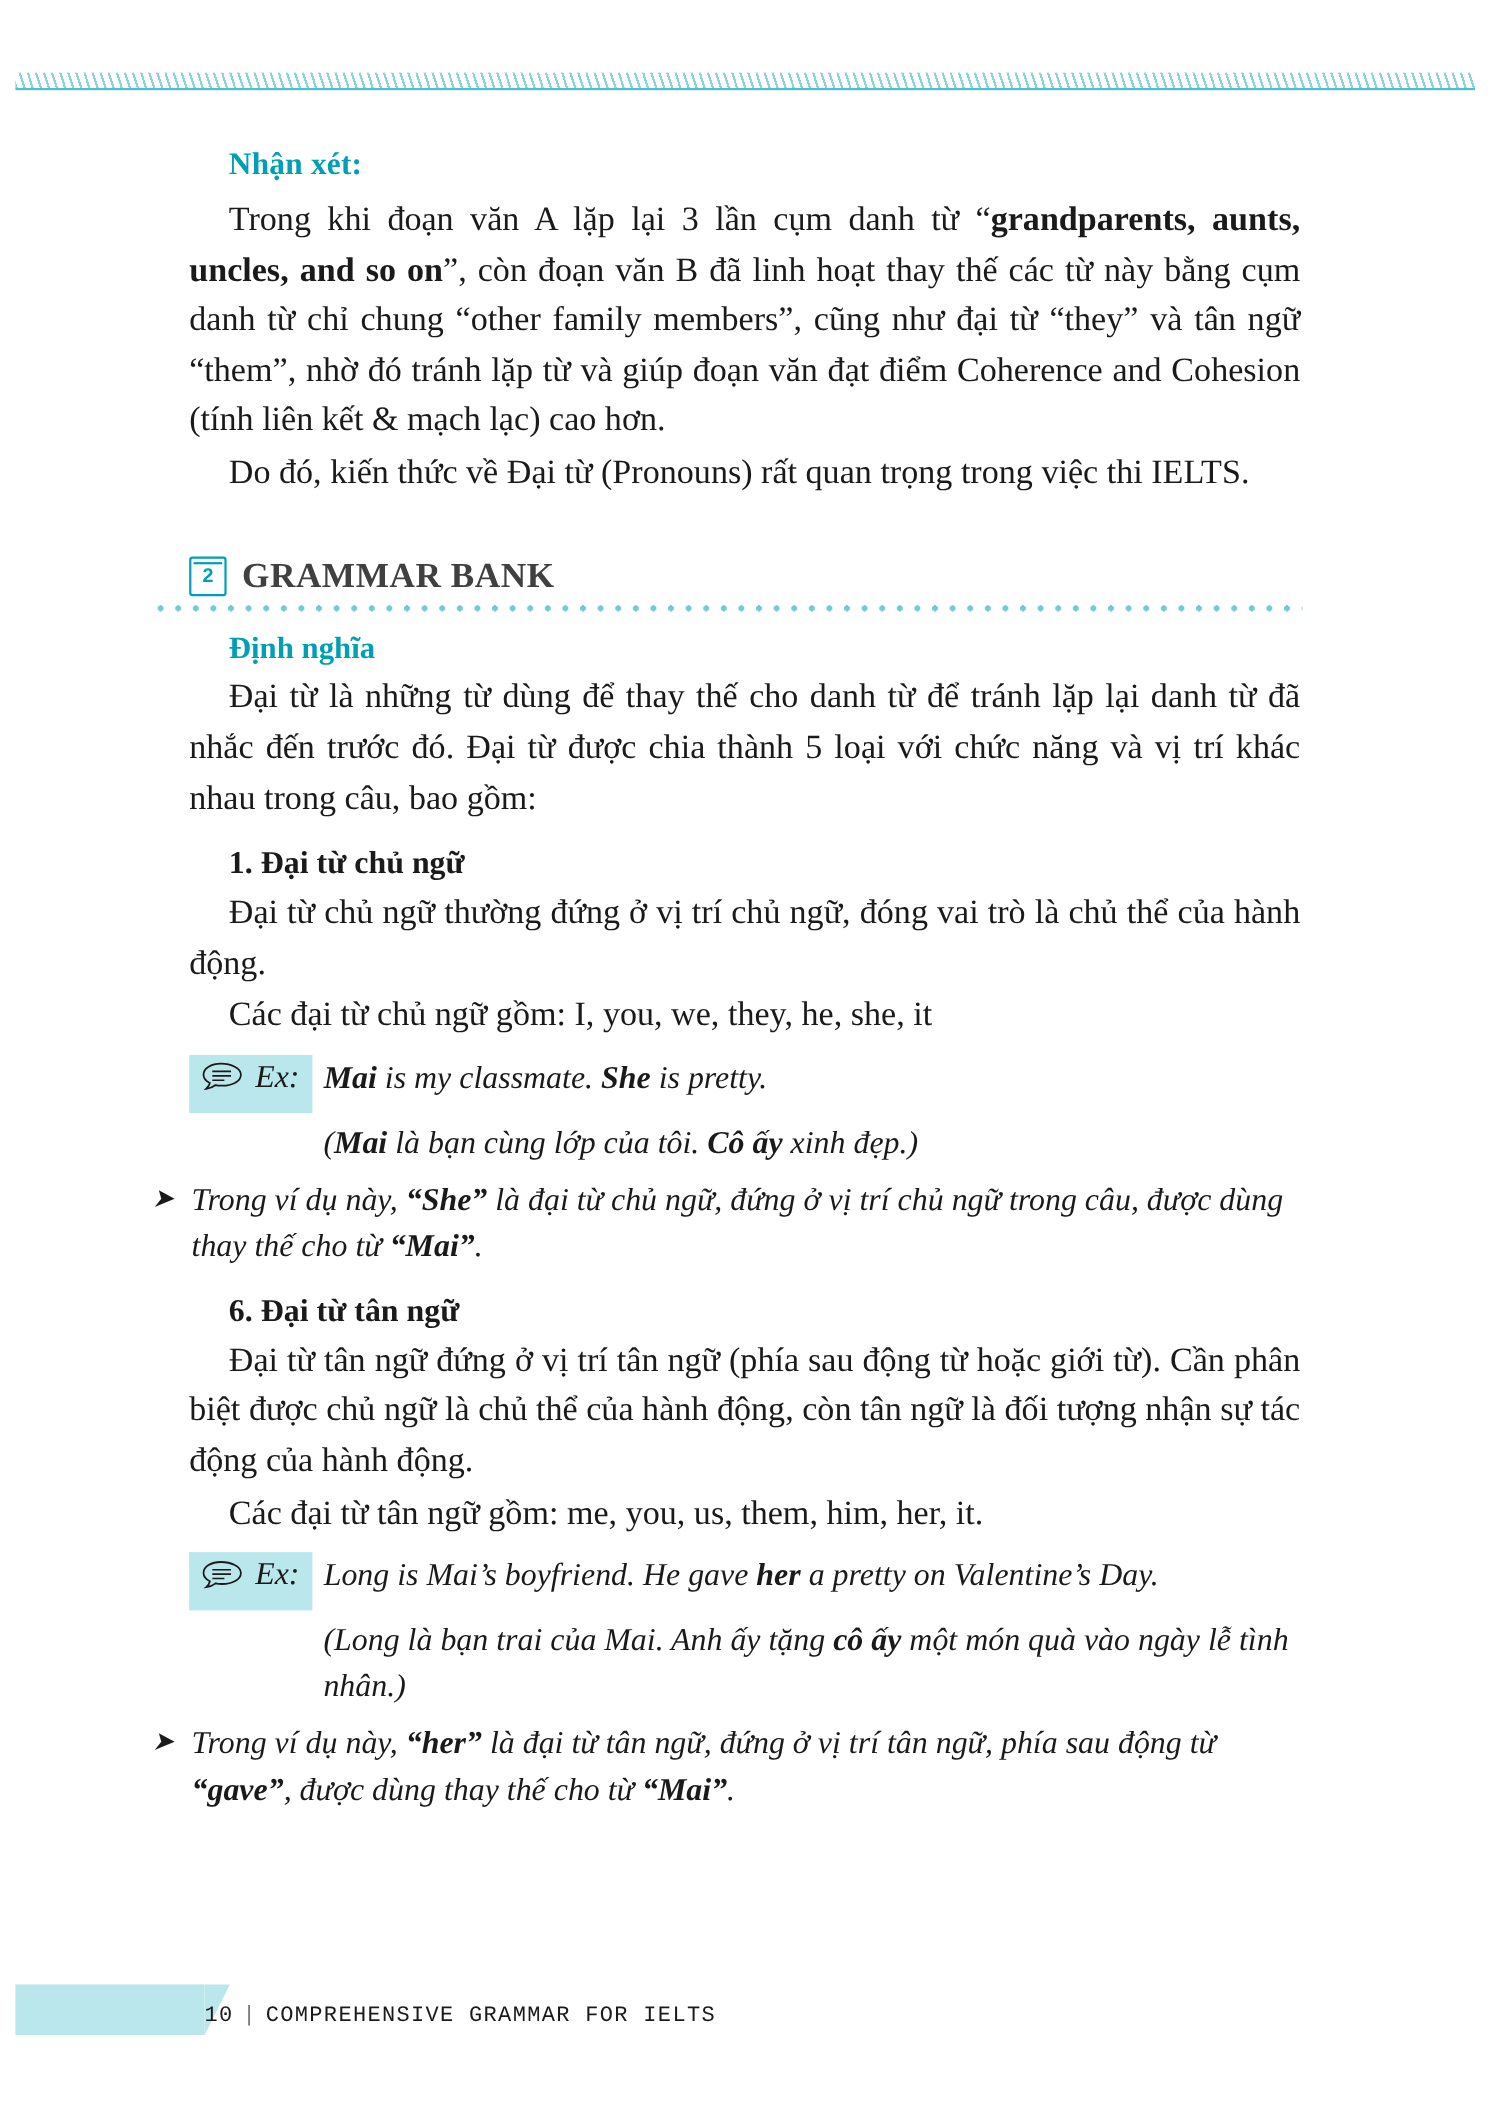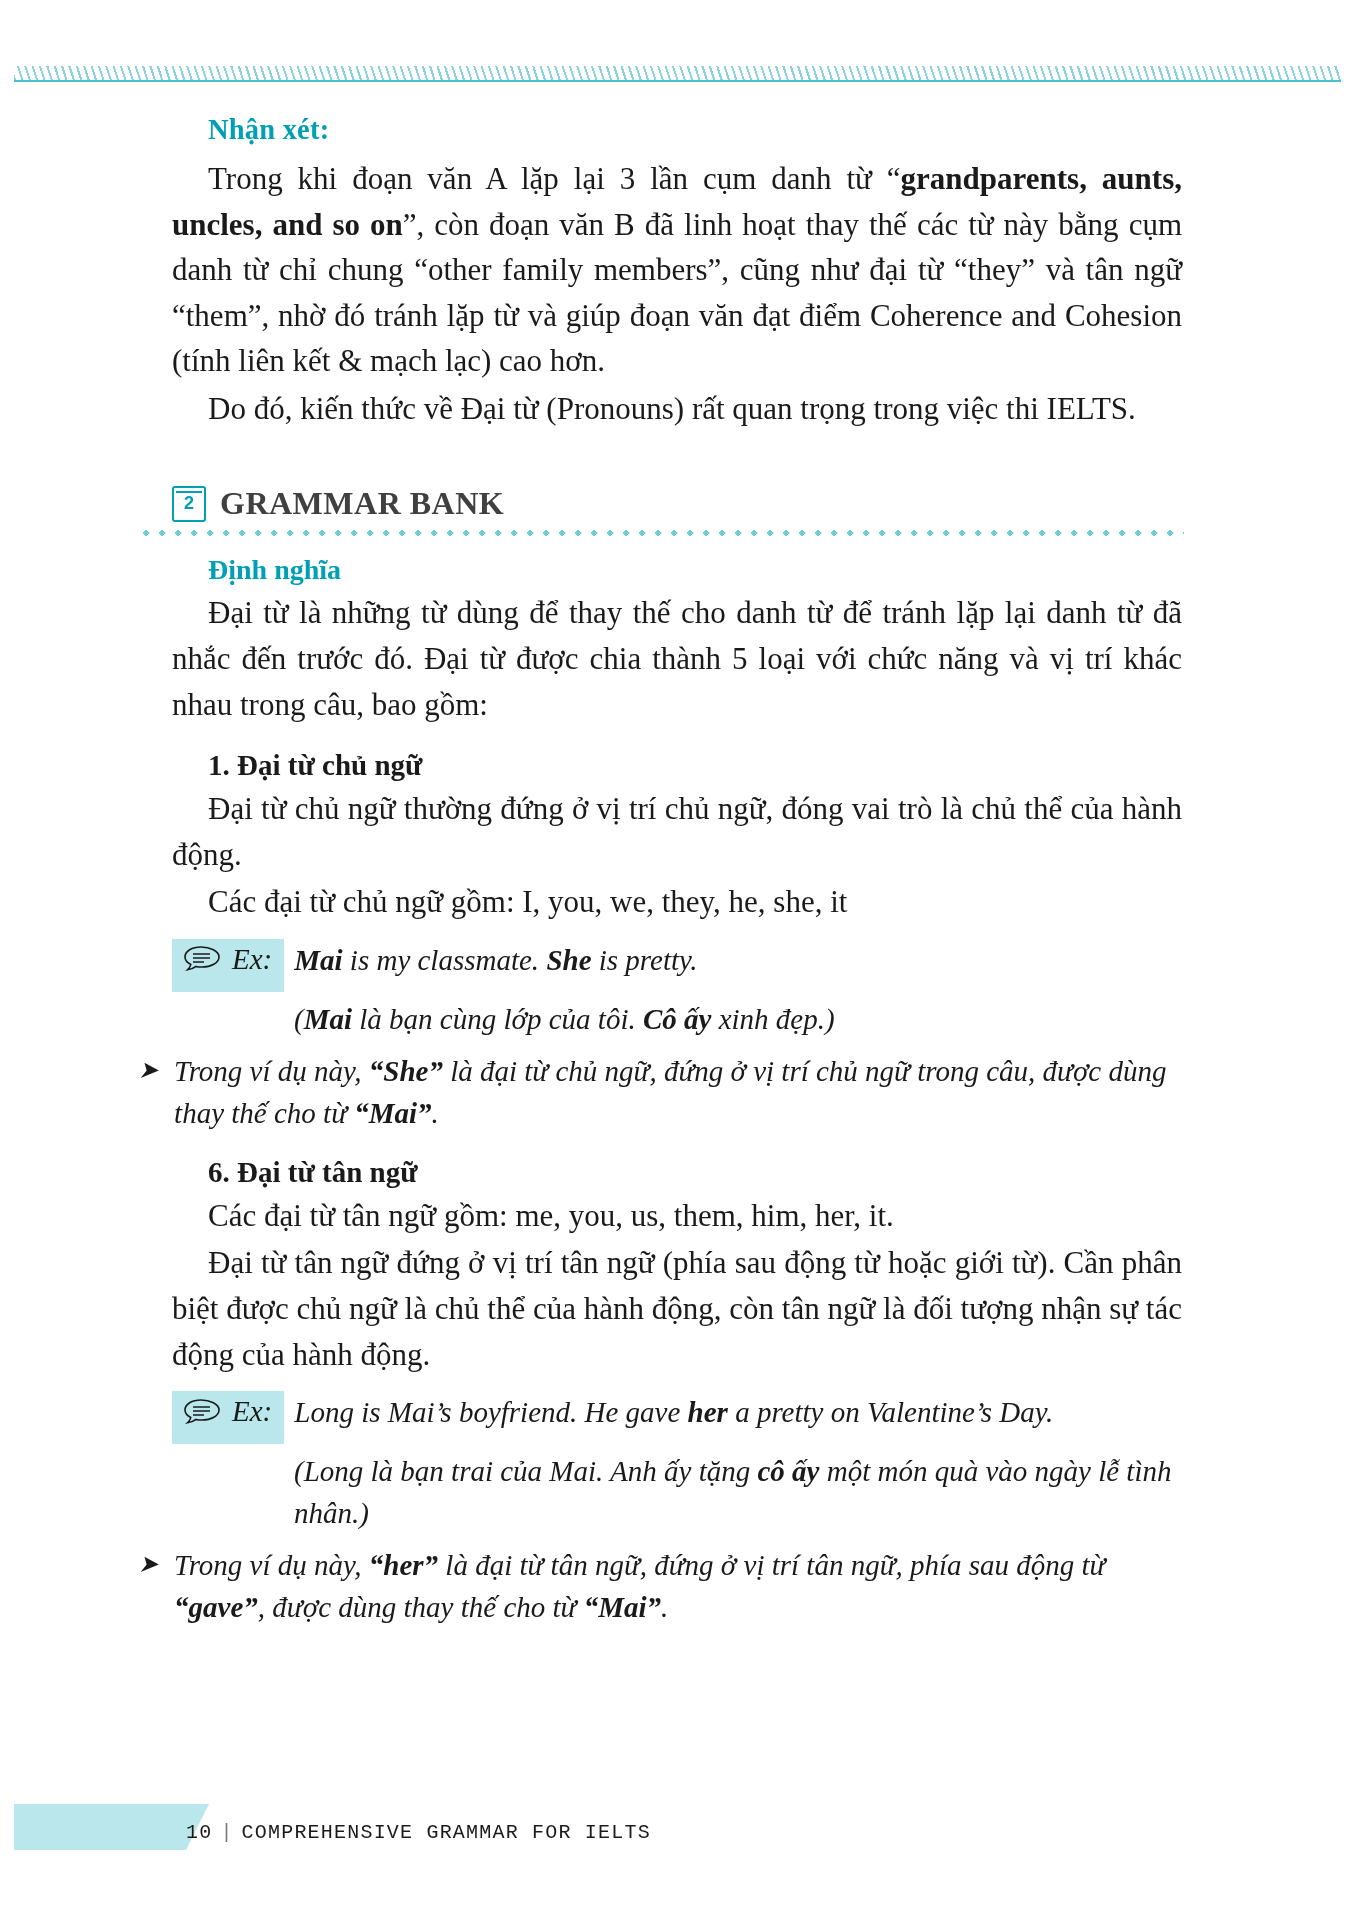--- a/index.html
+++ b/index.html
@@ -34,21 +34,21 @@
     top: 80px;
     left: 14px;
     right: 14px;
     height: 2px;
     background: #4cbfd0;
   }
 
   
   .page {
     position: absolute;
-    top: 114px;
+    top: 134px;
     left: 172px;
     width: 1010px;
   }
 
   .heading-teal {
     color: #00a0b4;
     font-weight: bold;
     font-size: 28.5px;
     margin: 0 0 10px 36px;
     letter-spacing: .2px;
@@ -246,22 +246,22 @@
   </div>
 
   <div class="ex-sub"><span>(</span><b>Mai</b><span> là bạn cùng lớp của tôi. </span><b>Cô ấy</b><span> xinh đẹp.)</span></div>
 
   <div class="note">
     <div class="arrow">➤</div>
     <div class="note-text"><span>Trong ví dụ này, </span><b>“She”</b><span> là đại từ chủ ngữ, đứng ở vị trí chủ ngữ trong câu, được dùng thay thế cho từ </span><b>“Mai”</b><span>.</span></div>
   </div>
 
   <h4 class="num-head">6. Đại từ tân ngữ</h4>
+  <p class="body indent">Đại từ tân ngữ đứng ở vị trí tân ngữ (phía sau động từ hoặc giới từ). Cần phân biệt được chủ ngữ là chủ thể của hành động, còn tân ngữ là đối tượng nhận sự tác động của hành động.</p>
   <p class="body indent">Các đại từ tân ngữ gồm: me, you, us, them, him, her, it.</p>
-  <p class="body indent">Đại từ tân ngữ đứng ở vị trí tân ngữ (phía sau động từ hoặc giới từ). Cần phân biệt được chủ ngữ là chủ thể của hành động, còn tân ngữ là đối tượng nhận sự tác động của hành động.</p>
 
   <div class="ex-row">
     <div class="ex-tag">
       <svg class="bubble-icon" viewBox="0 0 40 30">
         <path d="M3 13c0-6 7-10 16-10s18 4 18 10-8 10-17 10c-2 0-4 0-6-.6-2 1.6-5 3-8.5 3.4 1.8-1.6 3-3.4 3.3-5.3C5 18.6 3 16 3 13z" fill="none" stroke="#1a1a1a" stroke-width="1.6"></path>
         <line x1="11" y1="10" x2="28" y2="10" stroke="#1a1a1a" stroke-width="1.5"></line>
         <line x1="11" y1="14" x2="28" y2="14" stroke="#1a1a1a" stroke-width="1.5"></line>
         <line x1="11" y1="18" x2="22" y2="18" stroke="#1a1a1a" stroke-width="1.5"></line>
       </svg>
       <span class="ex-label">Ex:</span>

